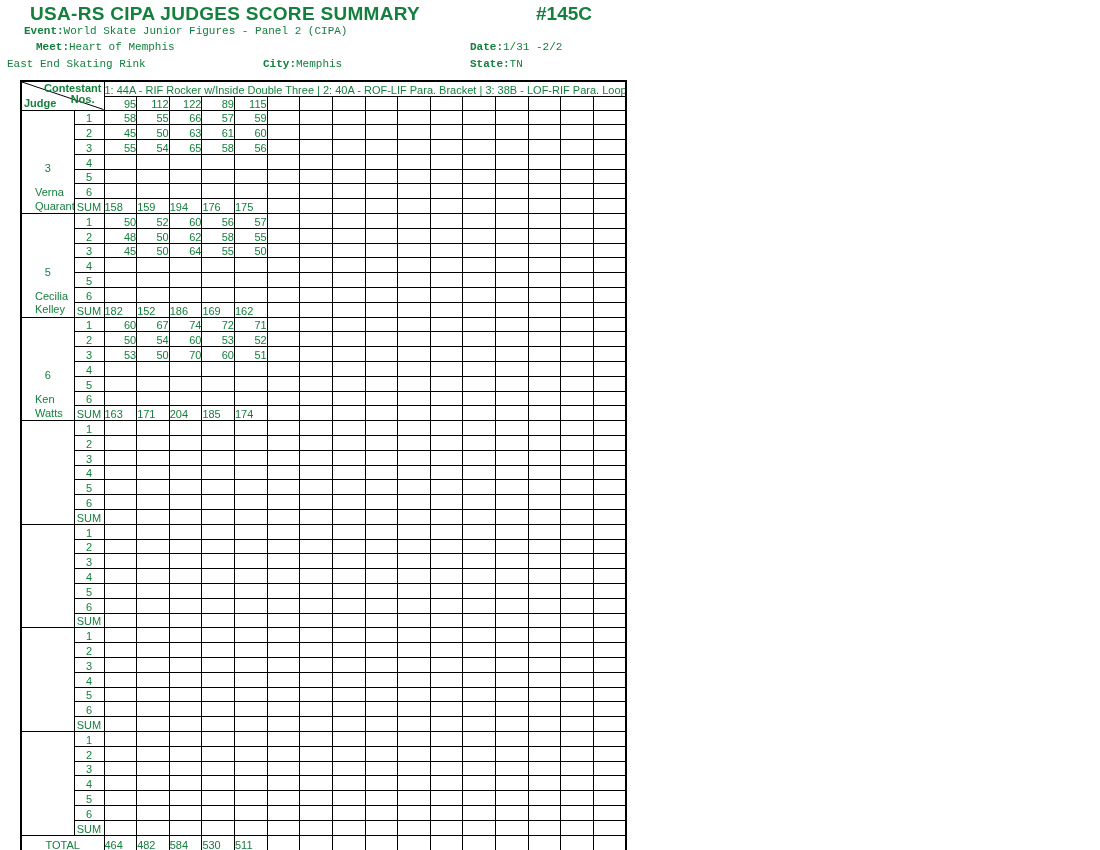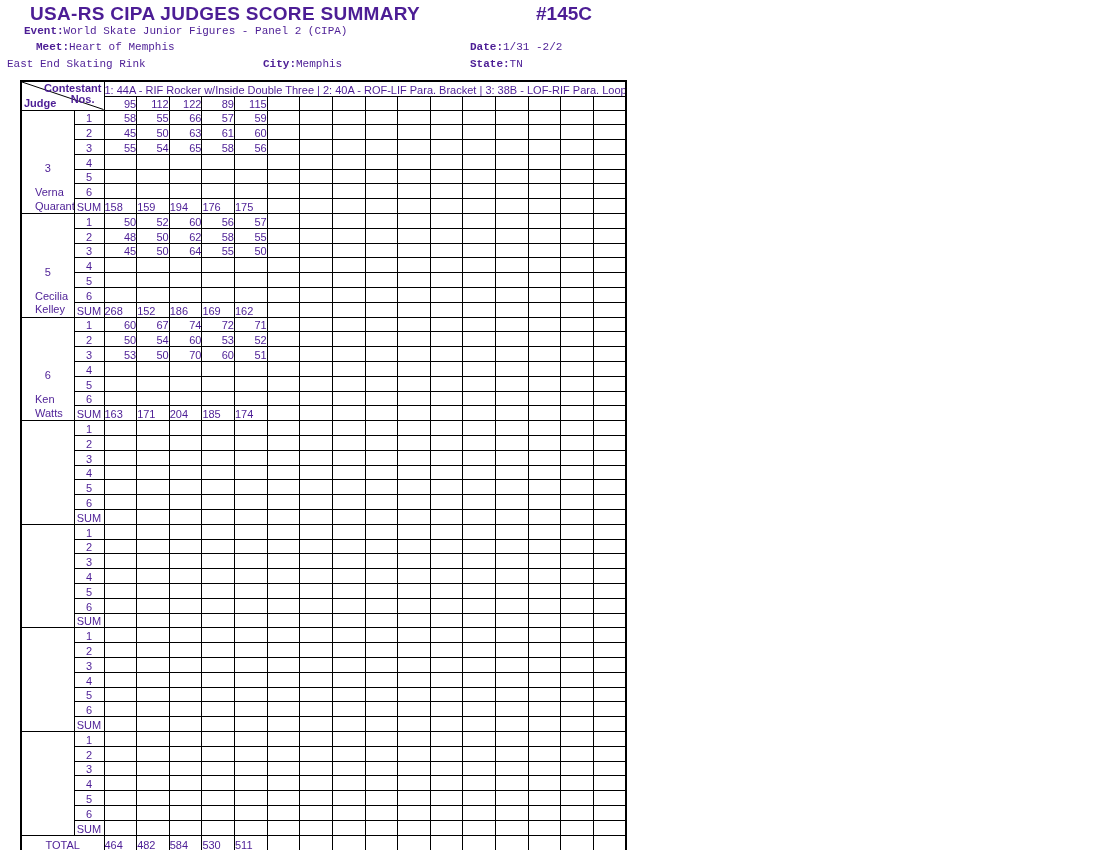--- a/index.html
+++ b/index.html
@@ -1,19 +1,19 @@
 <!DOCTYPE html>
 <html><head>
 <meta charset="utf-8">
 <style>
   * { margin:0; padding:0; box-sizing:border-box; }
   html,body { background:#ffffff; }
   .sheet {
     position:relative; width:1100px; height:850px; overflow:hidden;
-    background:#ffffff; color:#4c1d95;
+    background:#ffffff; color:#15803d;
     font-family:"Liberation Sans", sans-serif;
   }
   .title { position:absolute; left:30px; top:3px; font-size:19px; font-weight:bold; letter-spacing:.3px; white-space:nowrap; }
   .docnum { position:absolute; left:536px; top:3px; font-size:19px; font-weight:bold; }
   .hline { position:absolute; font-size:11px; white-space:nowrap;font-family:Liberation Mono, monospace; }
   .hline b { font-weight:bold; }
   .l-event { left:24px; top:25px; }
   .l-meet  { left:24px; top:41px;padding-left:12px; }
   .l-venue { left:7px; top:58px; }
   .l-city  { left:263px; top:58px; }
@@ -367,21 +367,21 @@
           <td class="score"></td>
           <td class="score"></td>
           <td class="score"></td>
           <td class="score grp"></td>
           <td class="score"></td>
           <td class="score"></td>
           <td class="score"></td>
         </tr>
         <tr style="height: 14.8px;">
           <td class="lbl">SUM</td>
-          <td class="sumv grp">268</td>
+          <td class="sumv grp">182</td>
           <td class="sumv">152</td>
           <td class="sumv">186</td>
           <td class="sumv">169</td>
           <td class="sumv grp">162</td>
           <td class="sumv"></td>
           <td class="sumv"></td>
           <td class="sumv"></td>
           <td class="sumv grp"></td>
           <td class="sumv"></td>
           <td class="sumv"></td>

